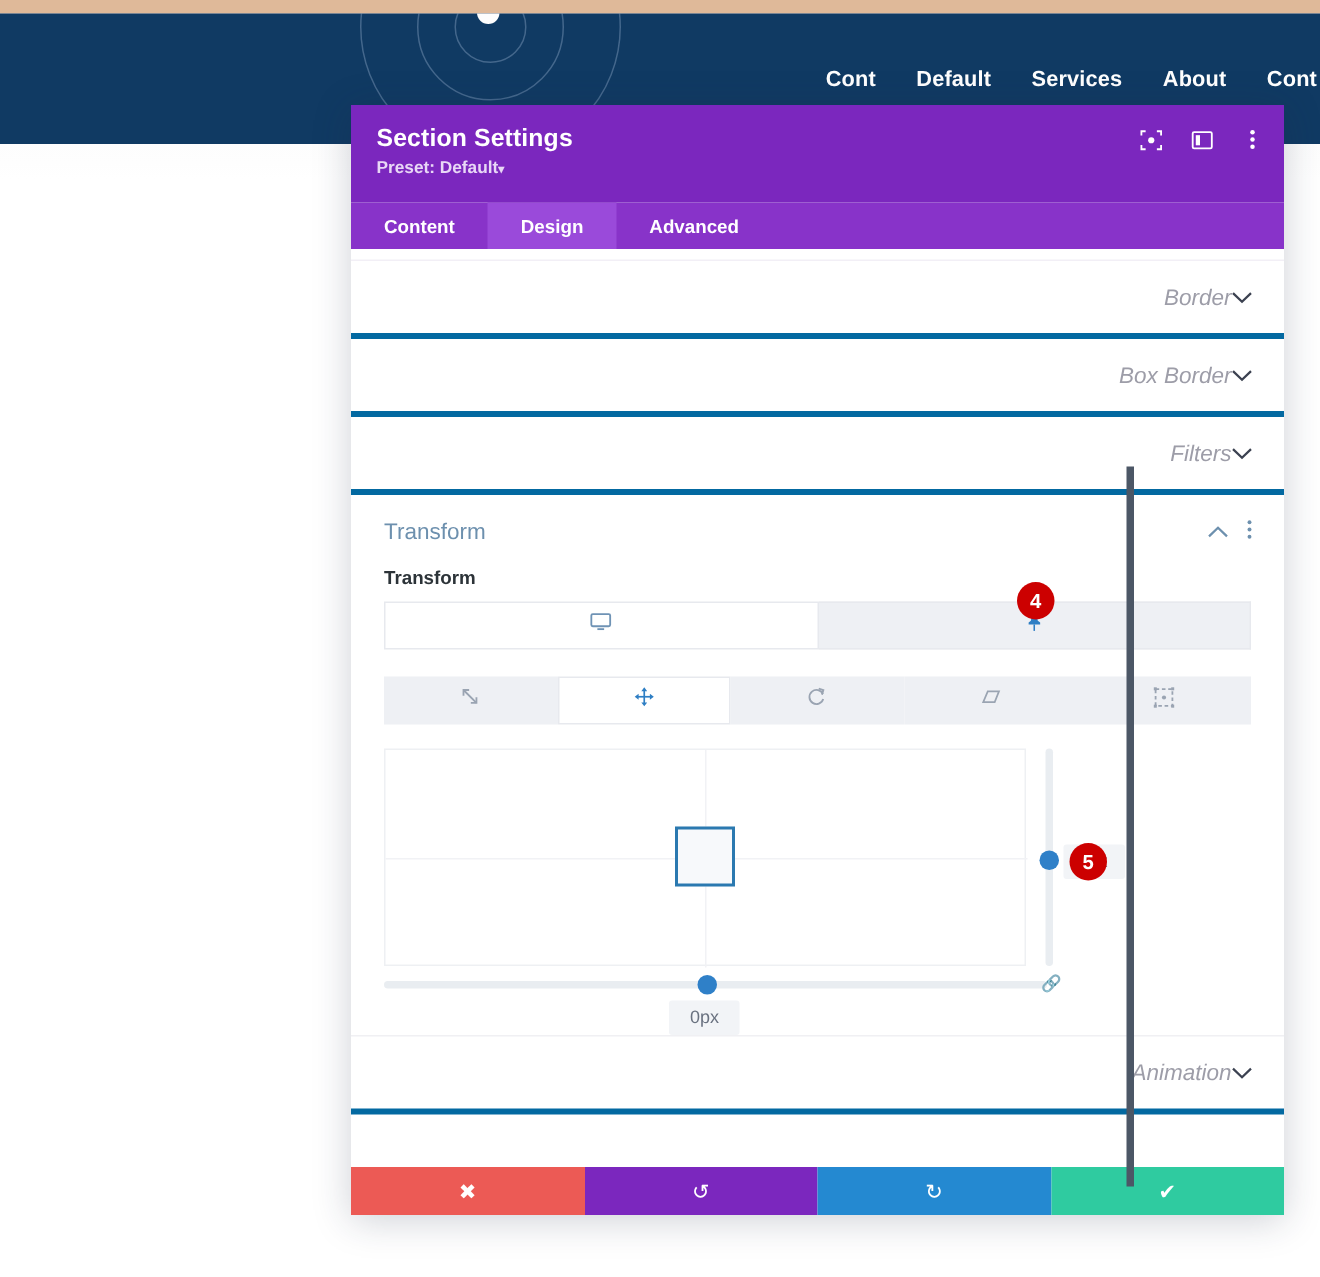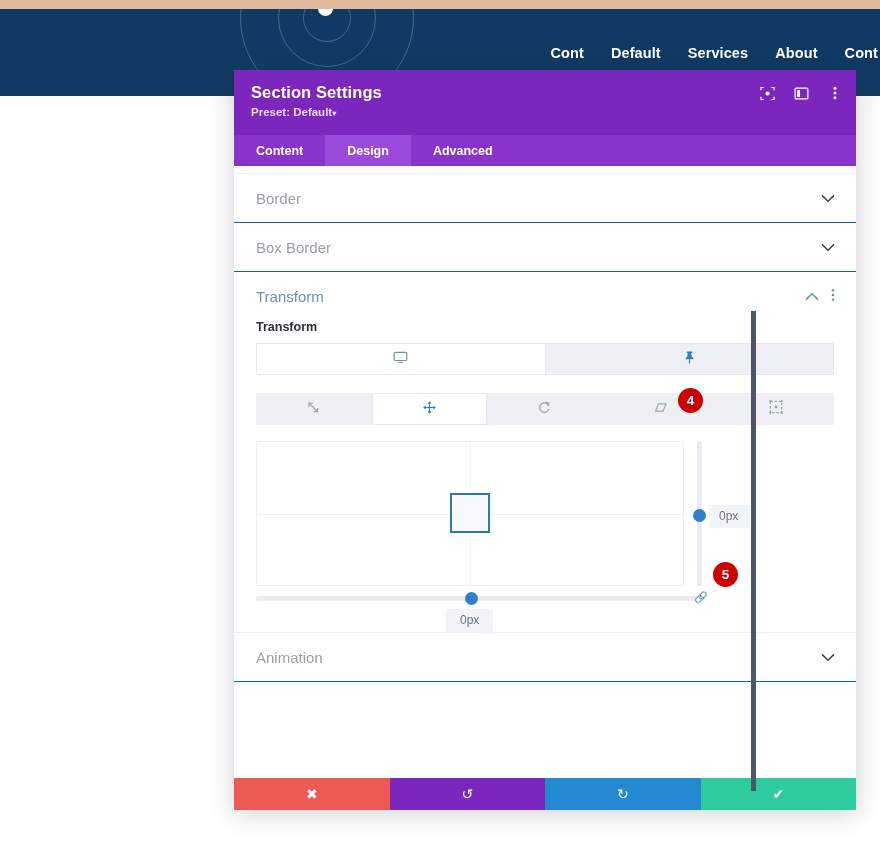--- a/index.html
+++ b/index.html
@@ -131,26 +131,27 @@
 
   #modal-body {
     flex: 1 1 auto;
     position: relative;
     background: #ffffff;
     overflow: hidden;
   }
 
   .acc-row {
     height: 48px;
-    border-bottom: 1px solid #0369a1;
-    display: flex;
-    align-items: center;
-    justify-content: space-between;
+    border-bottom: 4px solid #0369a1;
+    display: flex;
+    align-items: center;
+    justify-content: flex-end;
     padding: 0 21px 0 22px;
     cursor: pointer;
+    font-style: italic;
   }
   .acc-label {
     color: #9d9da8;
     font-size: 15px;
   }
   .chev {
     color: #3c4251;
     font-size: 13px;
     line-height: 1;
   }
@@ -434,20 +435,28 @@
 
     <div class="acc-row">
       <span class="acc-label">Box Border</span>
       <span class="chev">
         <svg width="14" height="9" viewBox="0 0 14 9">
             <path d="M1 1.4L7 7.2l6-5.8" fill="none" stroke="#3c4251" stroke-width="1.5"></path>
           </svg>
       </span>
     </div>
 
+    <div class="acc-row">
+      <span class="acc-label">Filters</span>
+      <span class="chev">
+        <svg width="14" height="9" viewBox="0 0 14 9">
+            <path d="M1 1.4L7 7.2l6-5.8" fill="none" stroke="#3c4251" stroke-width="1.5"></path>
+          </svg>
+      </span>
+    </div>
 
     <div id="transform-section">
       <div id="transform-head">
         <span class="acc-label">Transform</span>
         <span class="right">
           <span class="chev-up">
             <svg width="14" height="9" viewBox="0 0 14 9">
                 <path d="M1 7.6L7 1.8l6 5.8" fill="none" stroke="#6d90ae" stroke-width="1.5"></path>
               </svg>
           </span>

